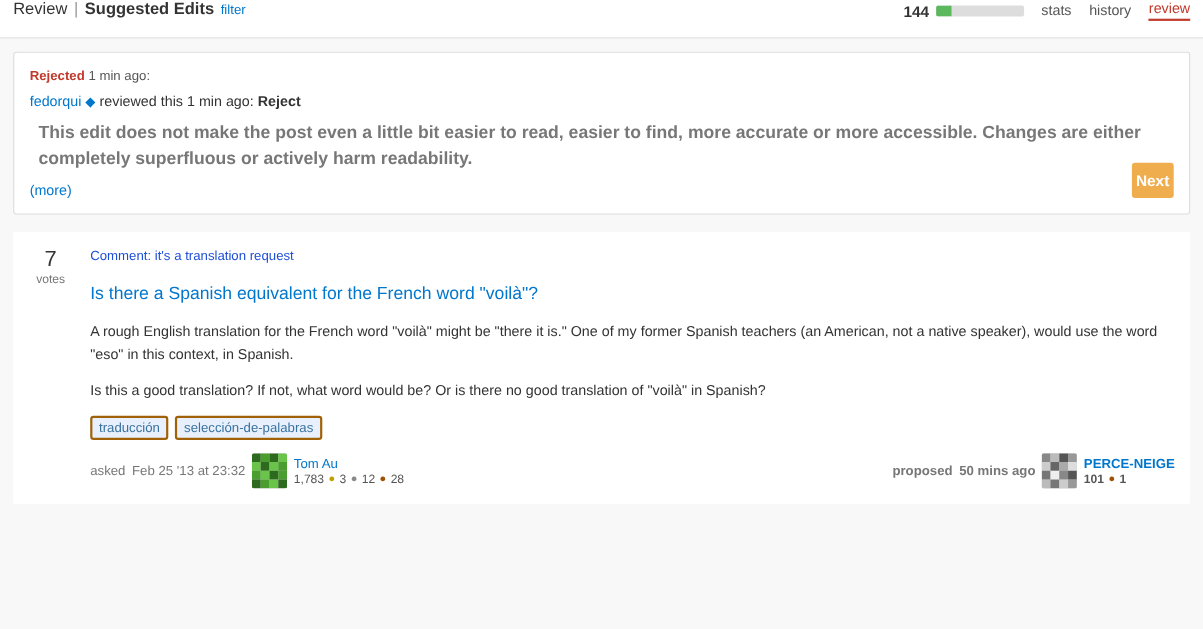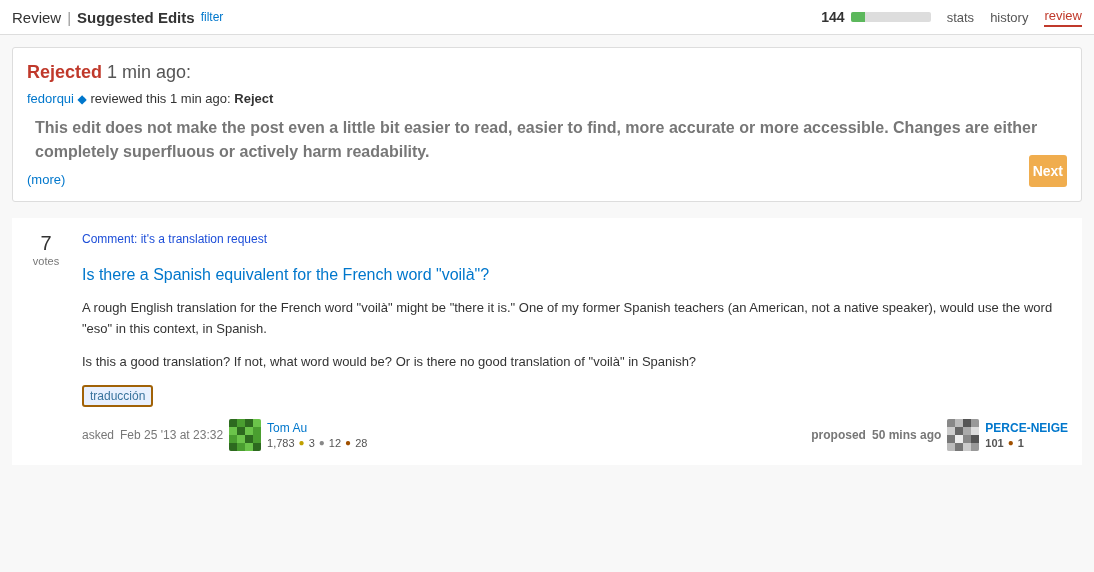--- a/index.html
+++ b/index.html
@@ -1,20 +1,20 @@
 <!DOCTYPE html>
 <html><head>
   <meta charset="utf-8">
   <style>
     * { box-sizing: border-box; margin: 0; padding: 0; }
     body { font-family: Arial, sans-serif; font-size: 13px; color: #333; background: #f8f8f8; }
 
     .top-bar {
       display: flex;
-      align-items: center;
+      align-items: flex-start;
       padding: 0 12px;
       height: 35px;
       background: #fff;
       border-bottom: 1px solid #ddd;
     }
     .top-bar-left {
       display: flex;
       align-items: center;
       gap: 6px;
     }
@@ -86,21 +86,21 @@
       background: #fff;
       border: 1px solid #ddd;
       border-radius: 3px;
       padding: 14px;
       margin-bottom: 16px;
       position: relative;
     }
 
     .rejected-header {
       margin-bottom: 8px;
-      font-size: 18px;
+      font-size: 12px;
     }
     .rejected-label {
       color: #c0392b;
       font-weight: bold;
     }
     .time-ago {
       color: #555;
     }
 
     .reviewer-line {
@@ -328,20 +328,21 @@
     <div class="question-content">
       <div class="close-reason">Comment: it's a translation request</div>
 
       <a class="question-title">Is there a Spanish equivalent for the French word "voilà"?</a>
 
       <div class="question-body">A rough English translation for the French word "voilà" might be "there it is." One of my former Spanish teachers (an American, not a native speaker), would use the word "eso" in this context, in Spanish.</div>
       <div class="question-body">Is this a good translation? If not, what word would be? Or is there no good translation of "voilà" in Spanish?</div>
 
       <div class="tags-area">
         <a class="tag">traducción</a>
+        <a class="tag">selección-de-palabras</a>
       </div>
 
       <div class="meta-row">
         <div class="asked-info">
           <span>asked</span>
           <span>Feb 25 '13 at 23:32</span>
           <div class="avatar">
             <svg width="32" height="32" viewBox="0 0 32 32">
               <rect width="8" height="8" x="0" y="0" fill="#2d6a1f"></rect>
               <rect width="8" height="8" x="8" y="0" fill="#4a9e30"></rect>

